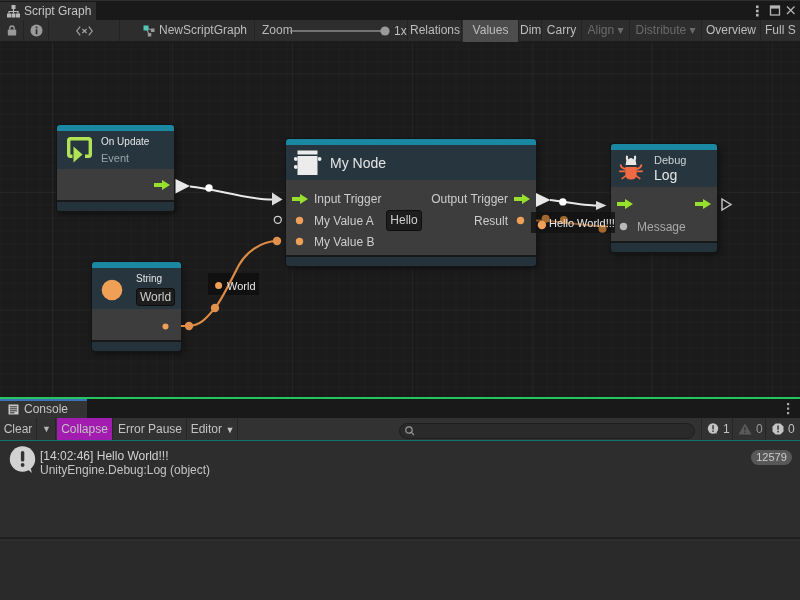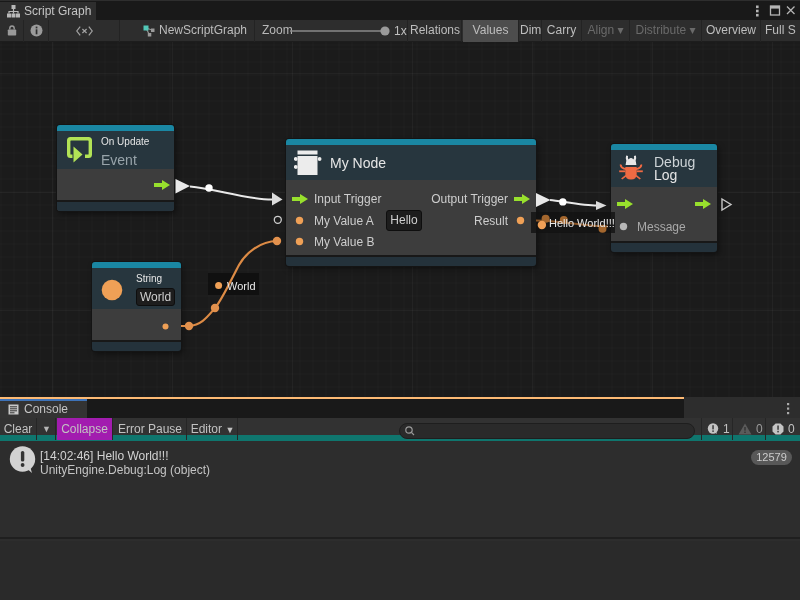--- a/index.html
+++ b/index.html
@@ -29,32 +29,32 @@
     repeating-linear-gradient(to bottom, rgba(255,255,255,0.02) 0 1px, transparent 1px 13px);
   background-position: 52px 0, 0 31px, 0.5px 0, 0 6.5px; }
 
 
 .node { position:absolute; border-radius:3px; box-shadow:0 0 0 1px #141414, 2px 3px 6px rgba(0,0,0,0.45); overflow:hidden; }
 .nteal { position:absolute; left:0; top:0; right:0; height:6px; background:#1a87a3; }
 .nhead { position:absolute; left:0; right:0; background:#27363e; }
 .nbody { position:absolute; left:0; right:0; background:#3d3d3d; }
 .nfoot { position:absolute; left:0; right:0; bottom:0; background:#24323b; border-top:2px solid #181818; }
 .ntitle { color:#e6e6e6; font-size:10px; }
-.nsub { color:#98a4aa; font-size:14px; }
+.nsub { color:#98a4aa; font-size:11px; }
 .ptxt { color:#cdcdcd; font-size:12px; position:absolute; }
 .valbox { position:absolute; background:#1d1d1d; border:1px solid #0e0e0e; border-radius:3px; color:#cfcfcf; font-size:12px; text-align:center; }
 
 
 .wlabel { position:absolute; background:rgba(20,20,20,0.88); color:#e8e8e8; font-size:11px; }
 
 
 #console { position:absolute; left:0; top:397px; width:800px; height:203px; background:#2d2d2d; }
-#ctabbar { position:absolute; left:0; top:0; width:684px; height:21px; background:#191919; border-top:2px solid #fdba74; }
+#ctabbar { position:absolute; left:0; top:0; width:800px; height:21px; background:#191919; border-top:2px solid #22c55e; }
 #ctab { position:absolute; left:0; top:0; width:87px; height:19px; background:#333333; border-top:2px solid #3d72b8; color:#c5c5c5; font-size:12px; line-height:17px; }
-#ctoolbar { position:absolute; left:0; top:21px; width:800px; height:23px; background:#323232; border-bottom:6px solid #0f766e; }
+#ctoolbar { position:absolute; left:0; top:21px; width:800px; height:23px; background:#323232; border-bottom:1px solid #0f766e; }
 .cbtn { position:absolute; top:0; height:22px; border-right:1px solid #262626; color:#c2c2c2; font-size:12px; line-height:22px; text-align:center; }
 .cbtn.on { background:#a21caf; }
 #csearch { position:absolute; left:399px; top:5px; width:296px; height:16px; background:#2a2a2a; border:1px solid #1e1e1e; border-radius:8px; }
 #clist { position:absolute; left:0; top:44px; width:800px; height:98px; background:#2d2d2d; border-bottom:2px solid #1f1f1f; }
 #cdetail { position:absolute; left:0; top:144px; width:800px; height:59px; background:#2a2a2a; }
 .ltext1 { position:absolute; left:40px; top:8px; color:#d2d2d2; font-size:12px; }
 .ltext2 { position:absolute; left:40px; top:22px; color:#c4c4c4; font-size:12px; }
 #badge { position:absolute; left:751px; top:9px; width:41px; height:15px; background:#585858; border-radius:8px; color:#cccccc; font-size:11px; line-height:15px; text-align:center; }
 </style>
 </head>

